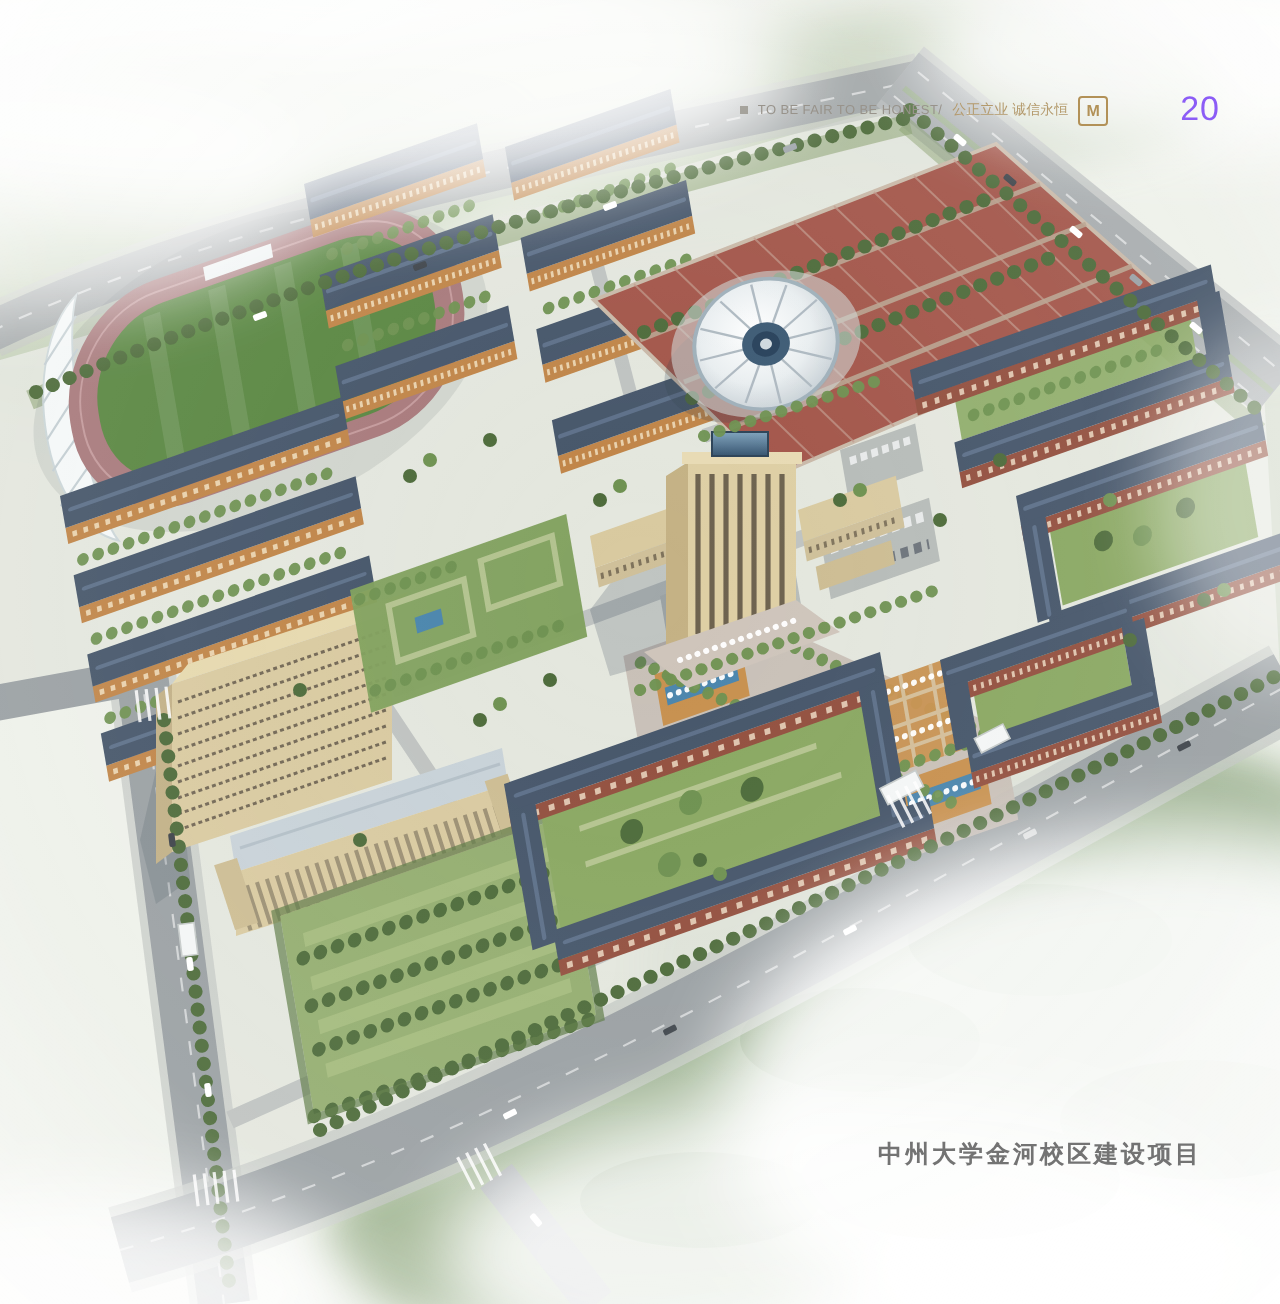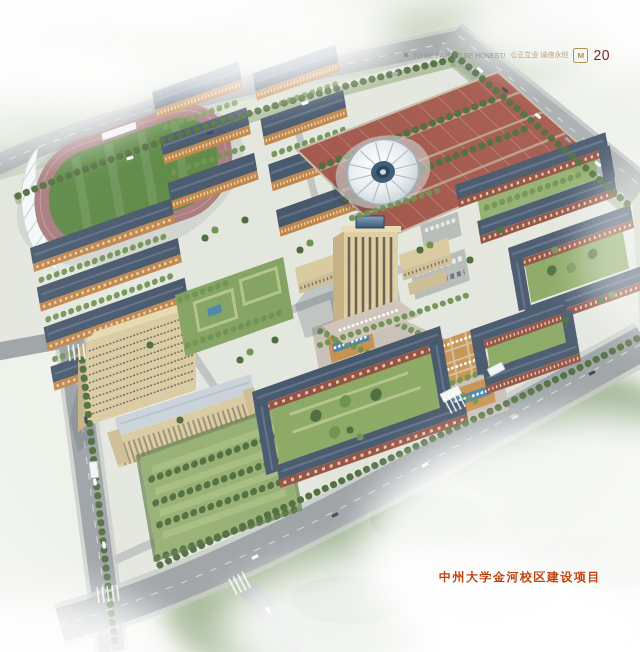--- a/index.html
+++ b/index.html
@@ -29,23 +29,23 @@
   .hedge{stroke:#b8c795;stroke-width:3;fill:none;opacity:.9}
   .jets{stroke:#ffffff;stroke-width:3;stroke-dasharray:0.1 4.5;stroke-linecap:round;opacity:.95;fill:none}
   .xwalk{stroke:#ffffff;stroke-width:1.6;opacity:.85}
 
   .slogan{position:absolute;top:46px;right:30px;height:18px;display:flex;align-items:center;gap:5px;}
   .slogan-mark{width:4px;height:4px;background:#8f8a80;opacity:.7;}
   .slogan-en{font-size:6.5px;letter-spacing:.2px;color:#98938b;white-space:nowrap;}
   .slogan-zh{font-size:7px;color:#b49a6c;white-space:nowrap;}
   .logo-box{width:13px;height:13px;border:1.5px solid #b29157;border-radius:2px;color:#b29157;
             font-size:8px;font-weight:bold;display:flex;align-items:center;justify-content:center;}
-  .pageno{font-size:14px;color:#7f1d1d;letter-spacing:.5px;}
+  .pageno{font-size:17px;color:#8b5cf6;letter-spacing:.5px;margin-left:31px;}
   .caption{position:absolute;left:439px;top:569px;width:160px;text-align:left;
-           font-size:12px;font-weight:bold;color:#c2410c;letter-spacing:1.5px;white-space:nowrap;}
+           font-size:12px;font-weight:bold;color:#737373;letter-spacing:1.5px;white-space:nowrap;}
 </style>
 </head>
 <body>
 
 <div class="stage">
 <svg width="640" height="652" viewBox="0 0 640 652">
   <defs>
     <radialGradient id="domeGrad" cx="45%" cy="40%" r="65%">
       <stop offset="0%" stop-color="#ffffff"></stop>
           <stop offset="60%" stop-color="#e9eef0"></stop>

